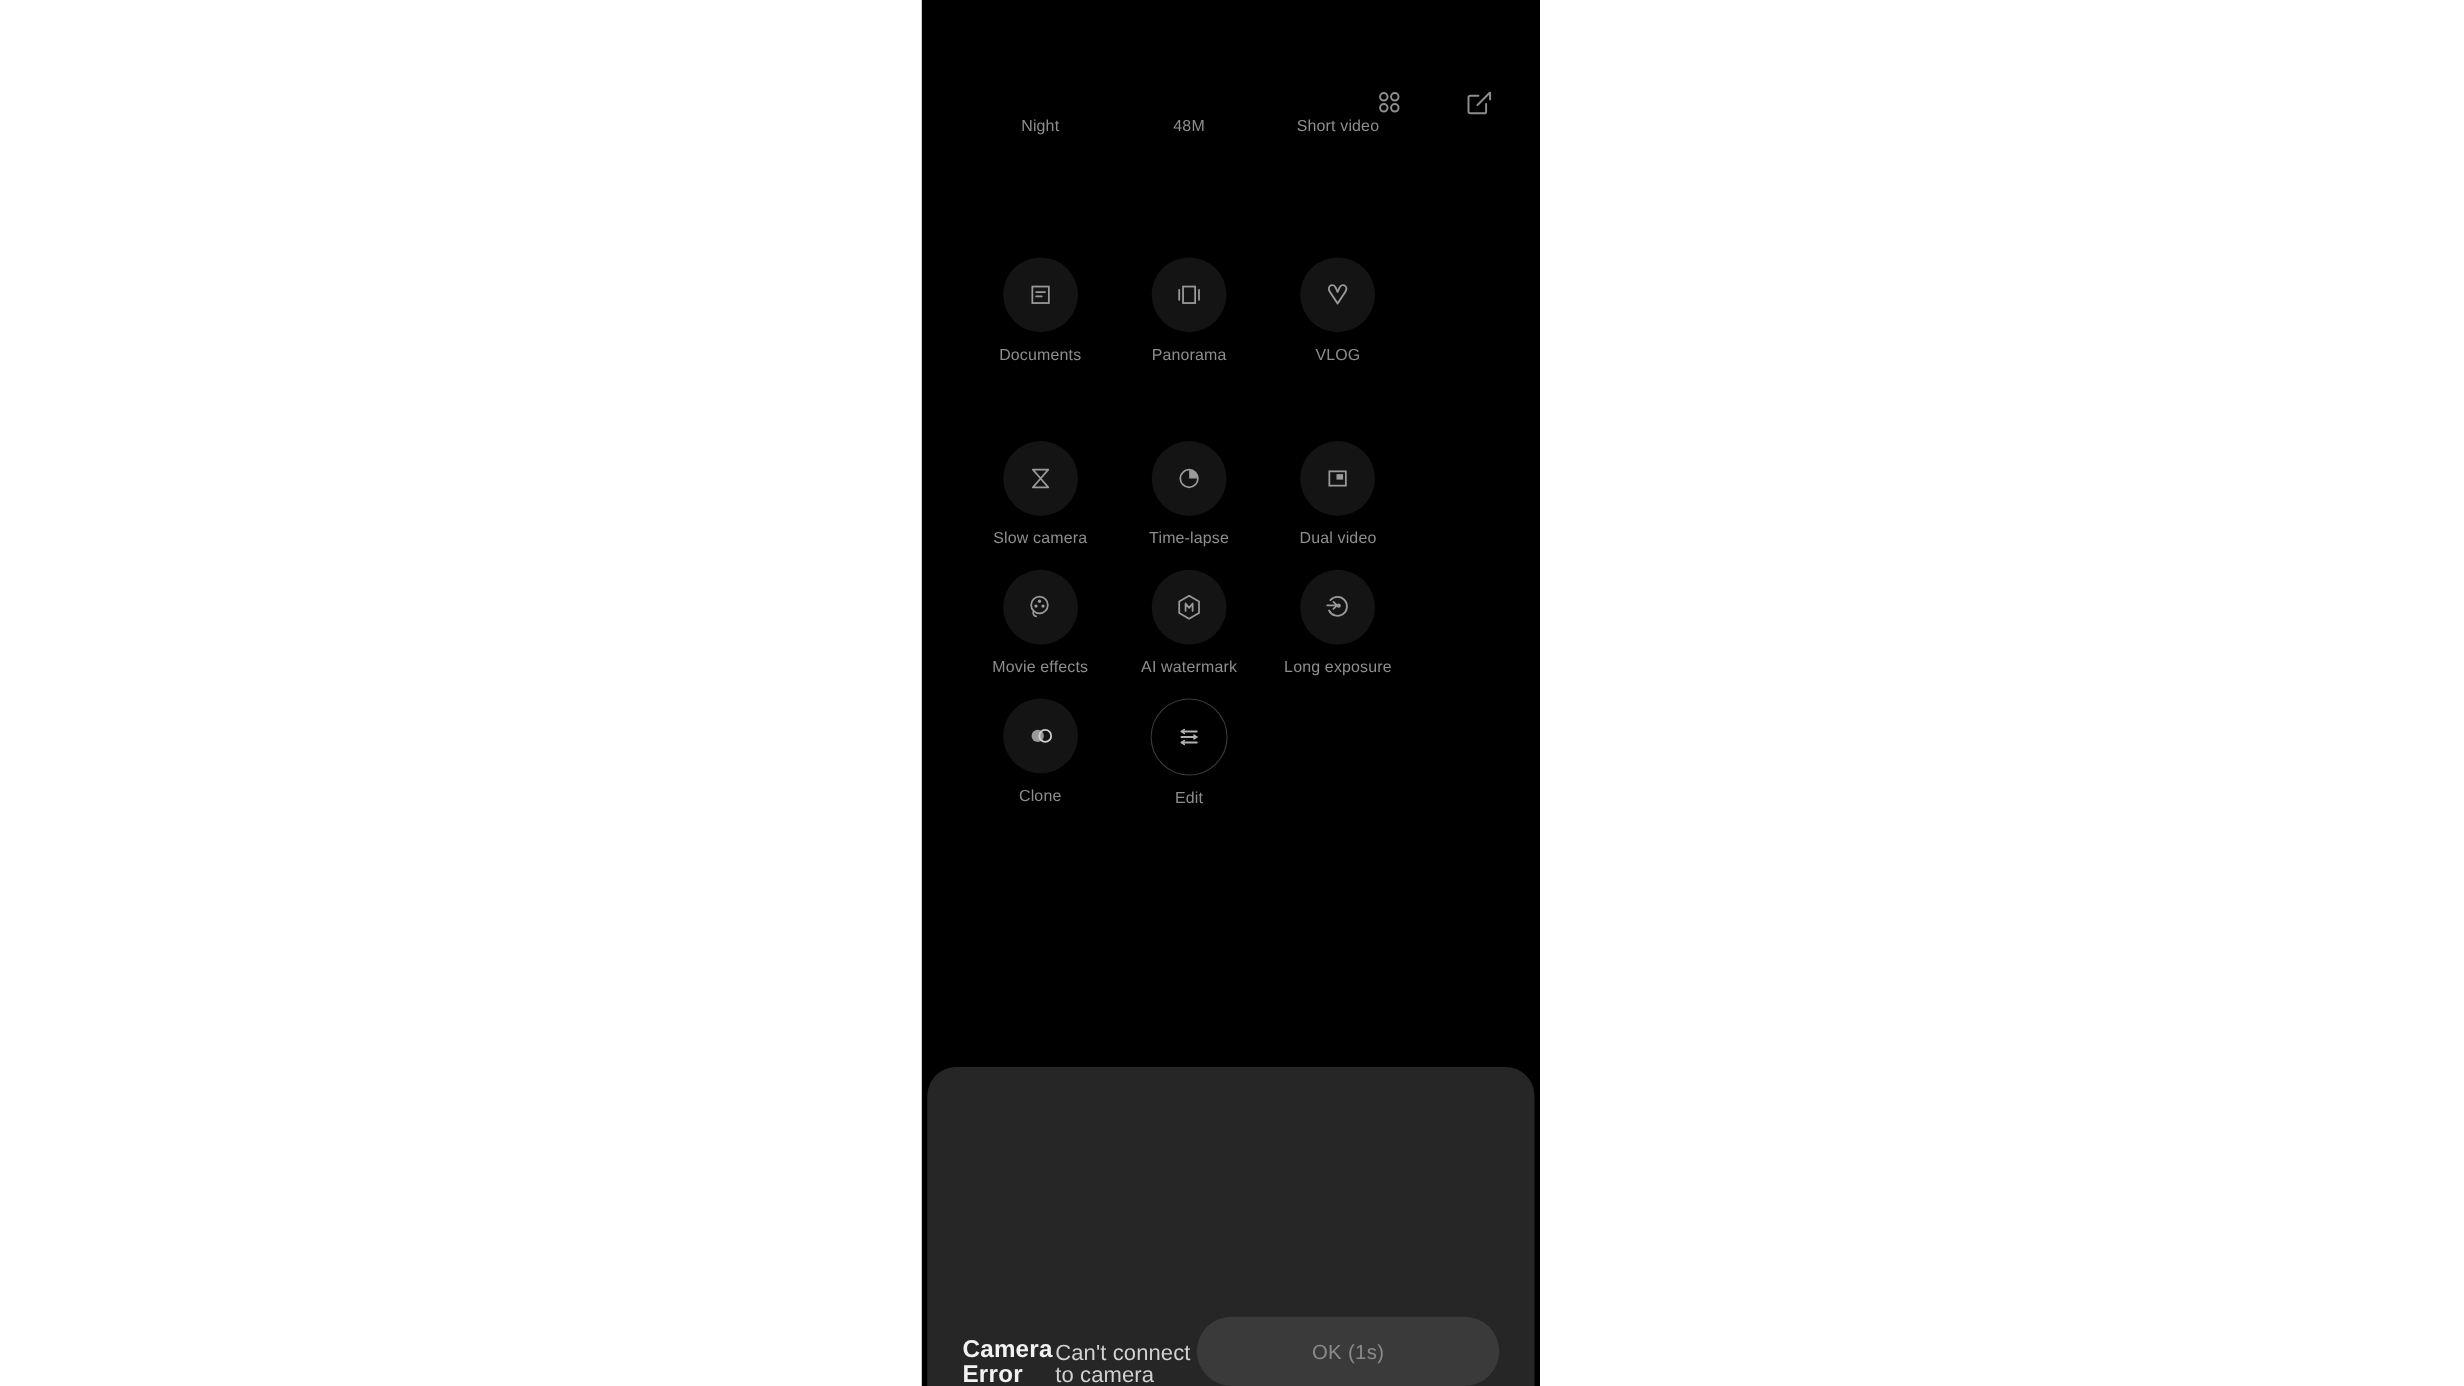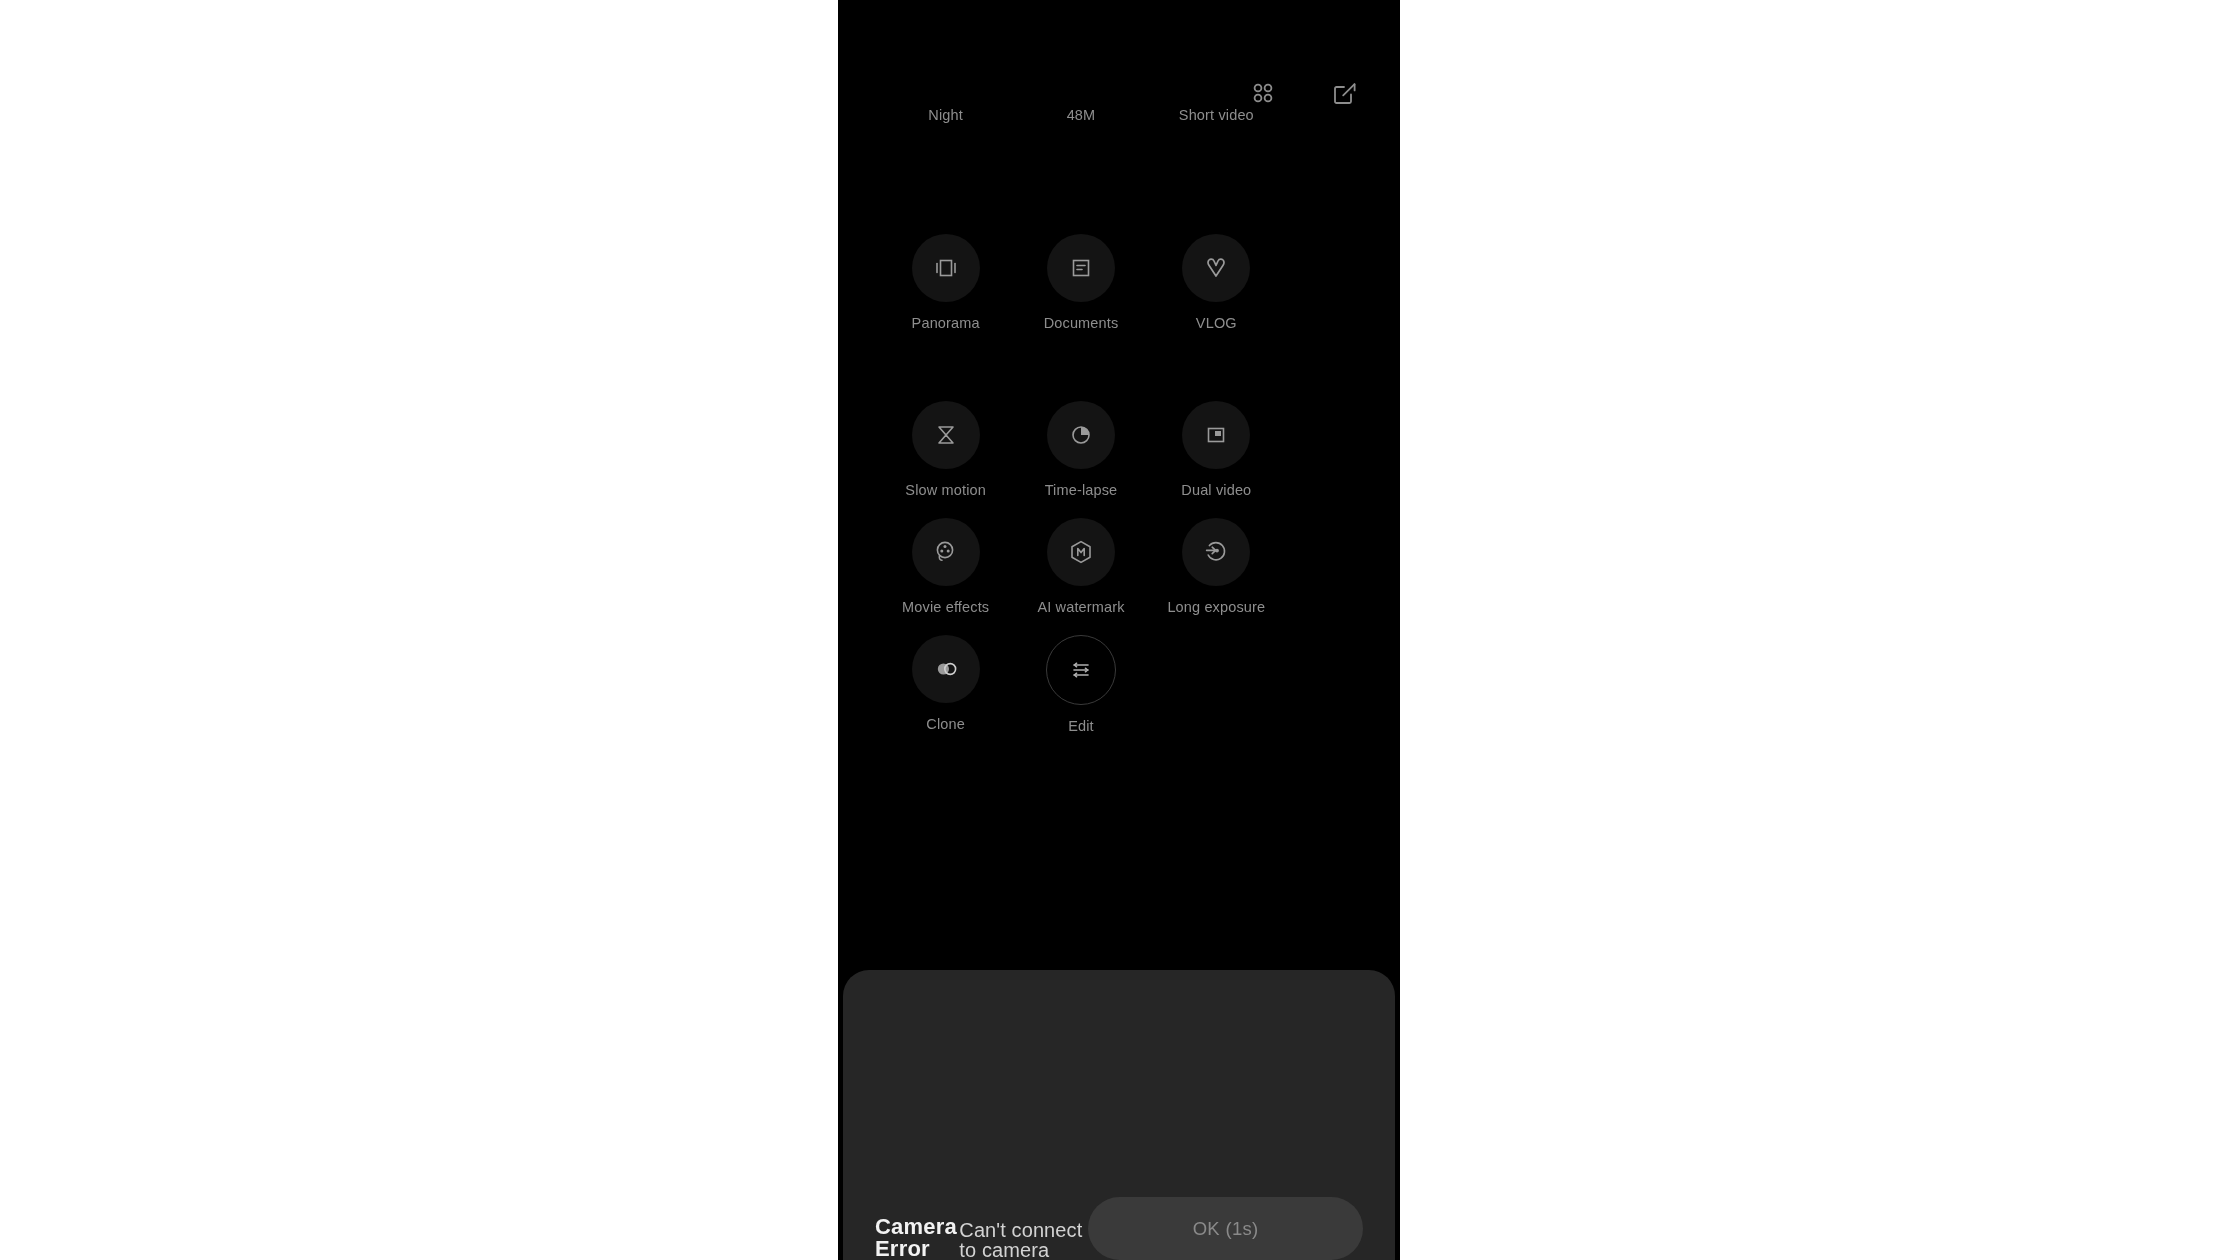--- a/index.html
+++ b/index.html
@@ -220,56 +220,56 @@
         <div class="mode-cell">
 
           <div class="mode-label">Short video</div>
         </div>
       </div>
 
       <div class="mode-row" id="row-2">
         <div class="mode-cell">
           <div class="mode-circle">
             <svg width="30" height="30" viewBox="0 0 30 30" fill="none">
+              <rect x="7.5" y="7.5" width="15" height="15" stroke="#9a9a9a" stroke-width="1.6"></rect>
+              <path d="M11 12.5h8" stroke="#9a9a9a" stroke-width="1.6" stroke-linecap="round"></path>
+              <path d="M11 16.5h5" stroke="#9a9a9a" stroke-width="1.6" stroke-linecap="round"></path>
+            </svg>
+          </div>
+          <div class="mode-label">Documents</div>
+        </div>
+        <div class="mode-cell">
+          <div class="mode-circle">
+            <svg width="30" height="30" viewBox="0 0 30 30" fill="none">
               <rect x="9.5" y="7.5" width="11" height="15" stroke="#9a9a9a" stroke-width="1.6"></rect>
               <path d="M6 10.5v9" stroke="#9a9a9a" stroke-width="1.6" stroke-linecap="round"></path>
               <path d="M24 10.5v9" stroke="#9a9a9a" stroke-width="1.6" stroke-linecap="round"></path>
             </svg>
           </div>
           <div class="mode-label">Panorama</div>
         </div>
         <div class="mode-cell">
           <div class="mode-circle">
-            <svg width="30" height="30" viewBox="0 0 30 30" fill="none">
-              <rect x="7.5" y="7.5" width="15" height="15" stroke="#9a9a9a" stroke-width="1.6"></rect>
-              <path d="M11 12.5h8" stroke="#9a9a9a" stroke-width="1.6" stroke-linecap="round"></path>
-              <path d="M11 16.5h5" stroke="#9a9a9a" stroke-width="1.6" stroke-linecap="round"></path>
-            </svg>
-          </div>
-          <div class="mode-label">Documents</div>
-        </div>
-        <div class="mode-cell">
-          <div class="mode-circle">
             <svg width="32" height="32" viewBox="0 0 32 32" fill="none">
               <path d="M8 10.5c0-2 1.6-3.3 3.2-3.3 1.3 0 2.3.7 2.8 1.8l2 4.4 2-4.4c.5-1.1 1.5-1.8 2.8-1.8 1.6 0 3.2 1.3 3.2 3.3 0 1.2-.5 2.1-1.1 3L16 24 9.1 13.5c-.6-.9-1.1-1.8-1.1-3Z" stroke="#9a9a9a" stroke-width="1.7" stroke-linejoin="round"></path>
             </svg>
           </div>
           <div class="mode-label">VLOG</div>
         </div>
       </div>
 
       <div class="mode-row" id="row-3">
         <div class="mode-cell">
           <div class="mode-circle">
             <svg width="30" height="30" viewBox="0 0 30 30" fill="none">
               <path d="M8 7h14L15 15 8 7Z" stroke="#9a9a9a" stroke-width="1.6" stroke-linejoin="round"></path>
               <path d="M8 23h14L15 15 8 23Z" stroke="#9a9a9a" stroke-width="1.6" stroke-linejoin="round"></path>
             </svg>
           </div>
-          <div class="mode-label">Slow motion</div>
+          <div class="mode-label">Slow camera</div>
         </div>
         <div class="mode-cell">
           <div class="mode-circle">
             <svg width="30" height="30" viewBox="0 0 30 30" fill="none">
               <circle cx="15" cy="15" r="8" stroke="#9a9a9a" stroke-width="1.6"></circle>
               <path d="M15 15V7a8 8 0 0 1 8 8h-8Z" fill="#9a9a9a"></path>
             </svg>
           </div>
           <div class="mode-label">Time-lapse</div>
         </div>

